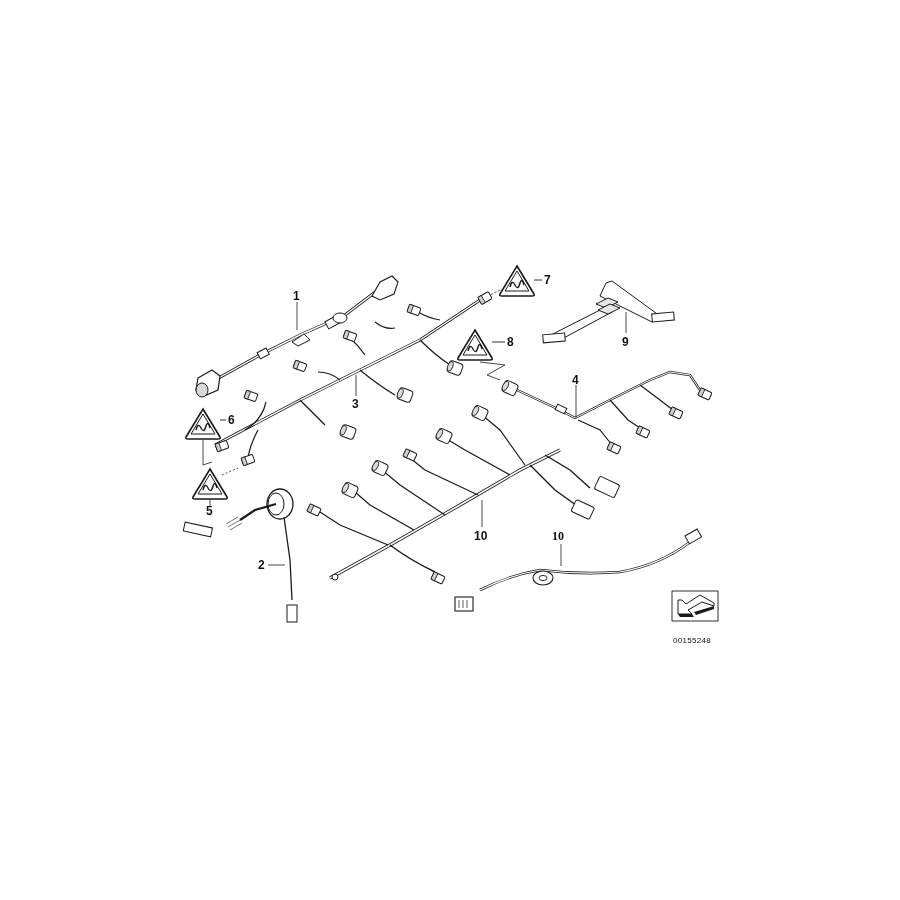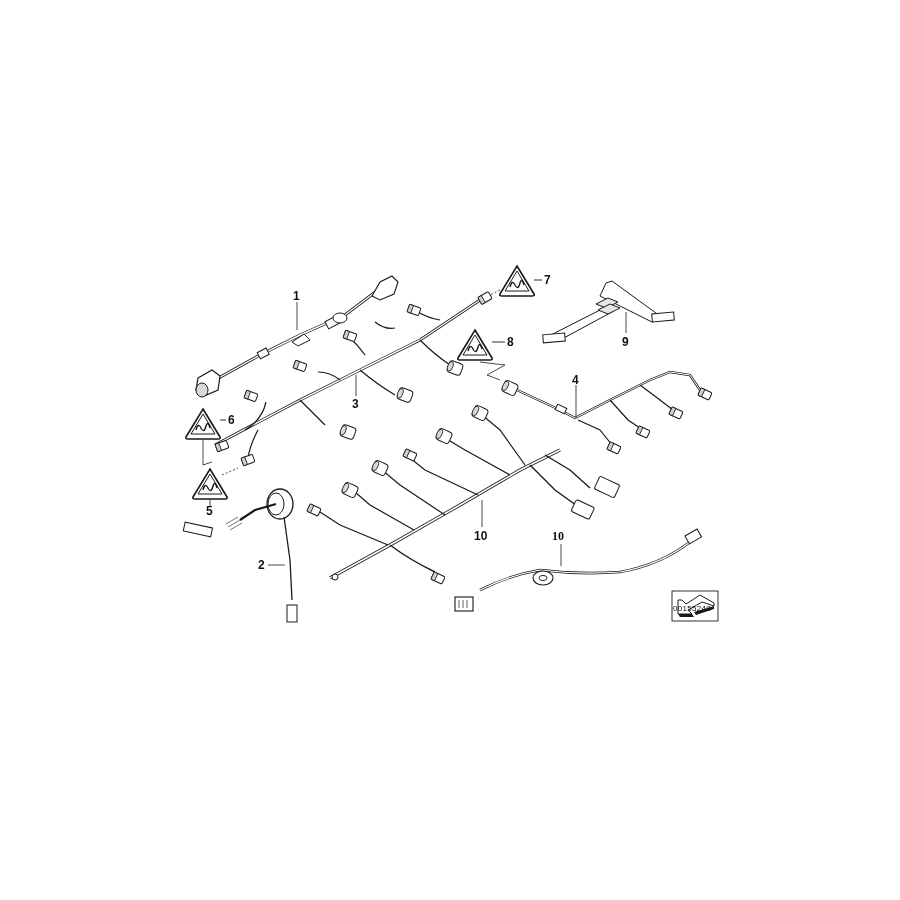--- a/index.html
+++ b/index.html
@@ -184,13 +184,13 @@
 <div class="callout" style="left:352px;top:398px;">3</div>
 <div class="callout" style="left:572px;top:374px;">4</div>
 <div class="callout" style="left:206px;top:505px;">5</div>
 <div class="callout" style="left:228px;top:414px;">6</div>
 <div class="callout" style="left:544px;top:274px;">7</div>
 <div class="callout" style="left:507px;top:336px;">8</div>
 <div class="callout" style="left:622px;top:336px;">9</div>
 <div class="callout" style="left:552px;top:530px;font-family:Liberation Serif, serif;">10</div>
 <div class="callout" style="left:474px;top:530px;">10</div>
 
-<div class="refid" style="left:673px;top:604px;">00155248</div>
+<div class="refid" style="left:673px;top:636px;">00155248</div>
 
 </body></html>

